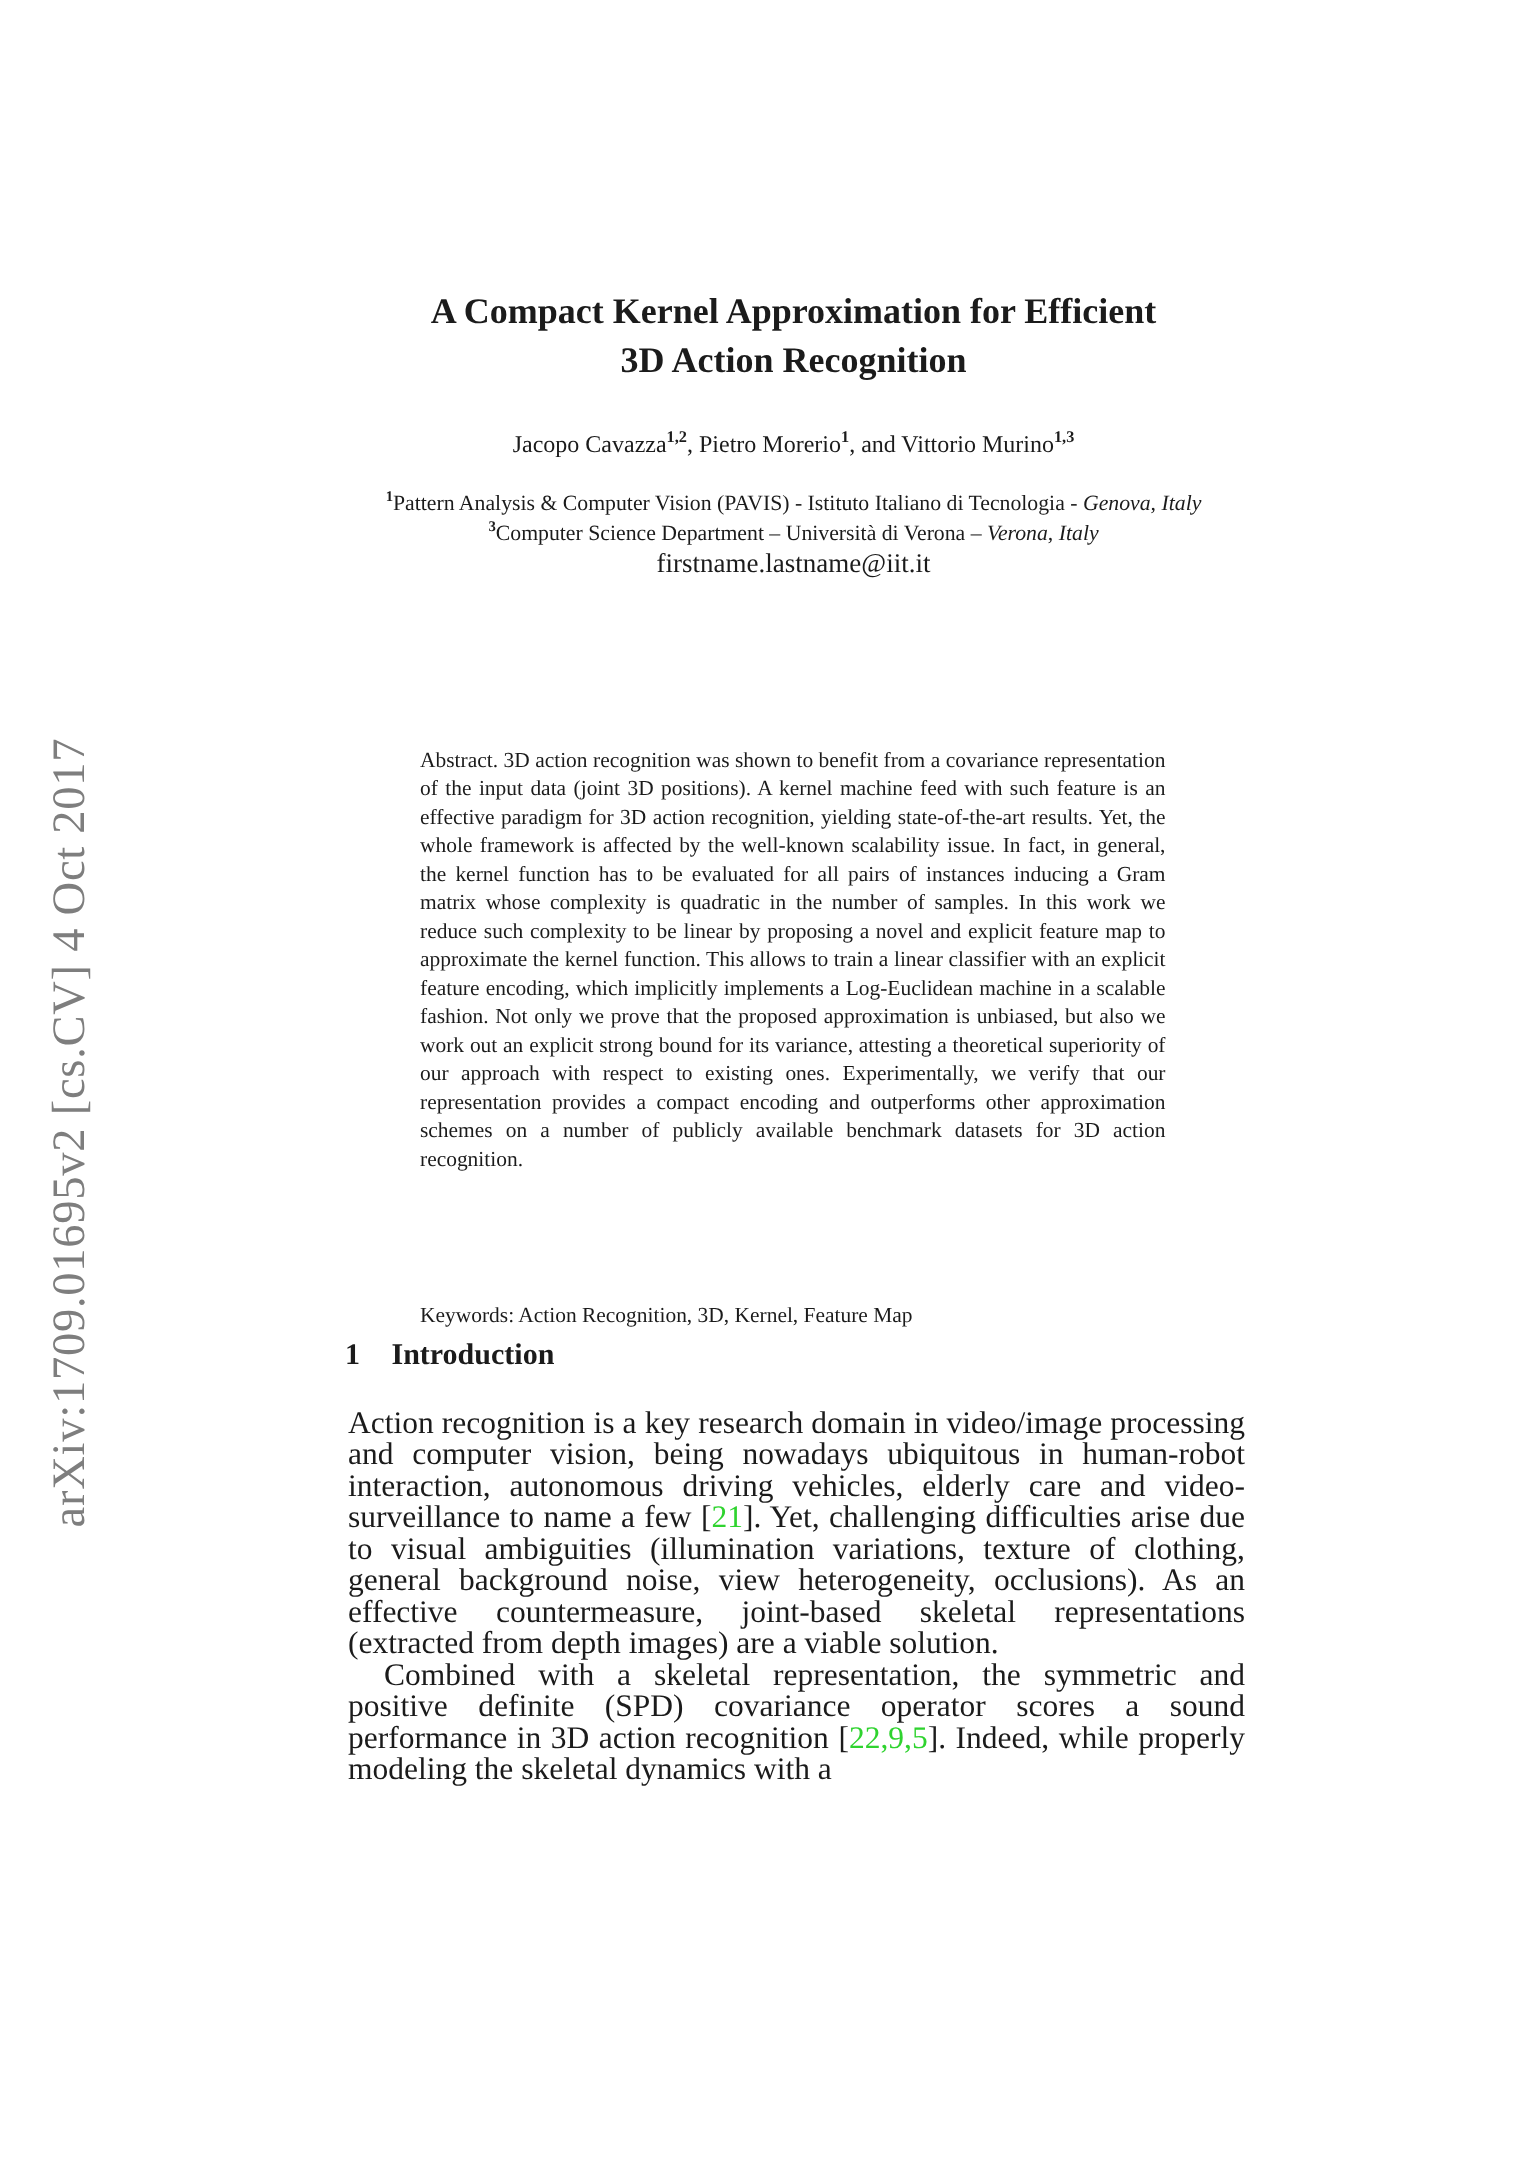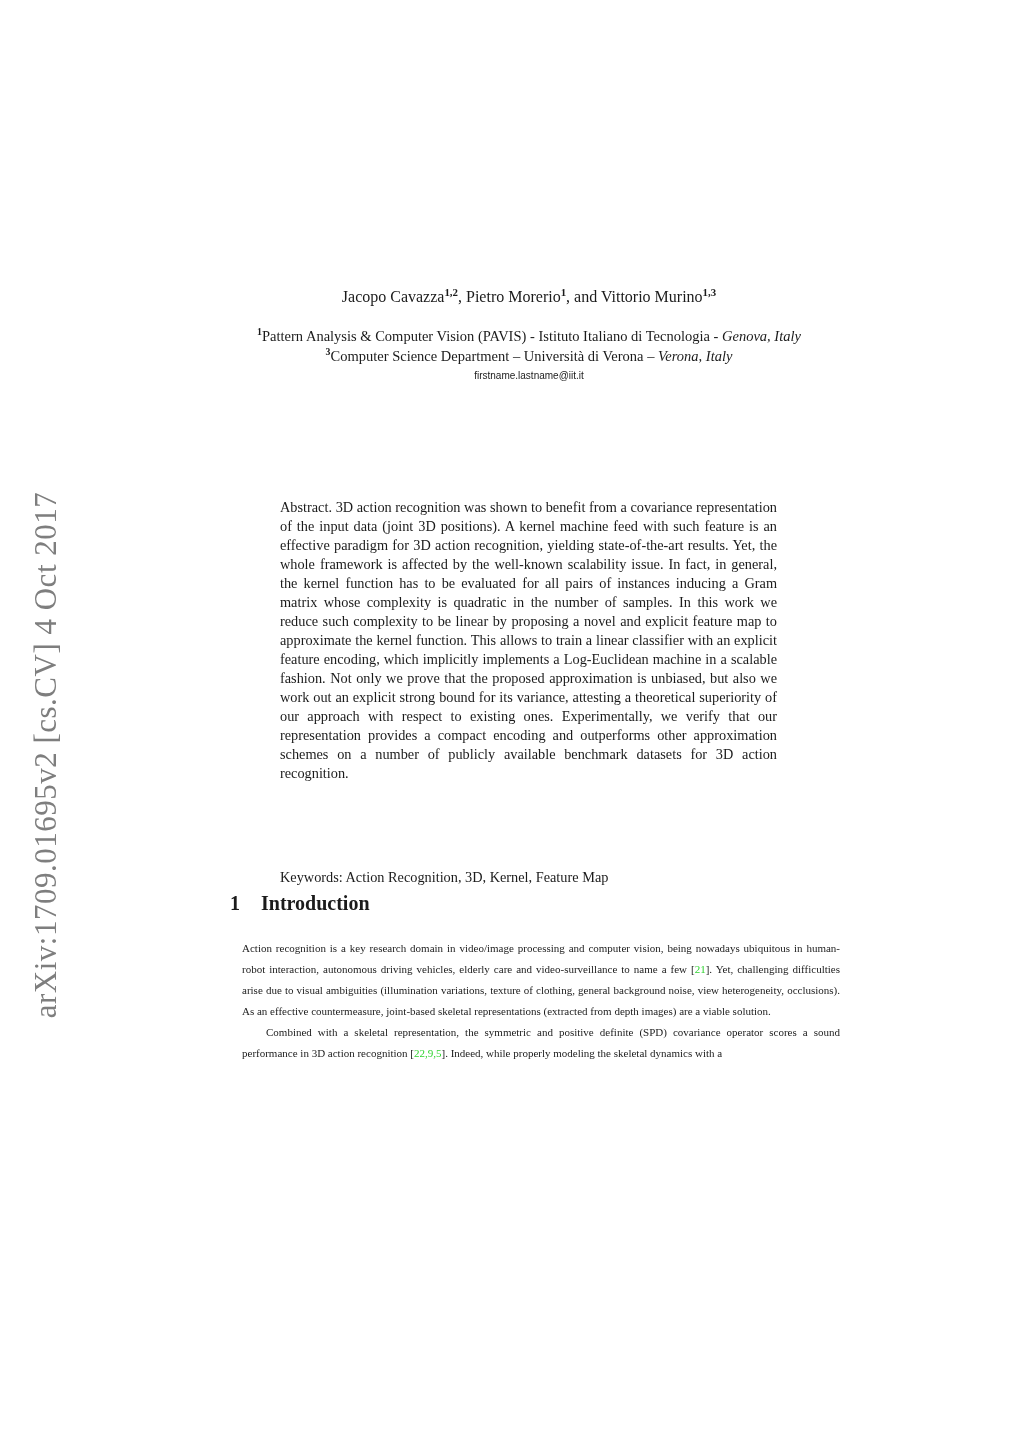--- a/index.html
+++ b/index.html
@@ -56,22 +56,22 @@
   }
   .affiliations {
     position: absolute;
     top: 327px;
     width: 100%;
     text-align: center;
     font-size: 14.5px;
     line-height: 19.5px;
   }
   .email-line {
-    font-family: Liberation Sans, sans-serif;
-    font-size: 10px;
+    font-family: Liberation Serif, serif;
+    font-size: 18px;
   }
   .abstract-block {
     position: absolute;
     top: 498px;
     left: 50px;
     width: 497px;
     text-align: justify;
     font-size: 14.3px;
     line-height: 19px;
   }
@@ -87,42 +87,46 @@
     position: absolute;
     top: 892px;
     left: 0;
     font-weight: bold;
     font-size: 20px;
   }
   .section-heading .sec-title { margin-left: 21px; }
   .body-text {
     position: absolute;
     top: 938px;
-    left: 12px;
+    left: 2px;
     width: 598px;
     text-align: justify;
-    font-size: 11px;
+    font-size: 21px;
     line-height: 21px;
   }
   .para-indent { text-indent: 24px; }
   
   .b   { font-weight: normal; }
   .i   { font-style: italic; }
   .sup { vertical-align: super; font-size: 68%; font-weight: bold; line-height: 0; }
   .cite { color: var(--cite-green); }
 </style>
 </head>
 <body>
 
 <div class="page">
 
   <div class="arxiv-watermark">arXiv:1709.01695v2  [cs.CV]  4 Oct 2017</div>
 
   <div class="content">
 
+    <div class="title-block">
+      <div>A Compact Kernel Approximation for Efficient</div>
+      <div>3D Action Recognition</div>
+    </div>
 
     <div class="authors-line"><span>Jacopo Cavazza</span><span class="sup">1,2</span><span>, Pietro Morerio</span><span class="sup">1</span><span>, and Vittorio Murino</span><span class="sup">1,3</span></div>
 
     <div class="affiliations">
       <div><span class="sup">1</span><span>Pattern Analysis &amp; Computer Vision (PAVIS) - Istituto Italiano di Tecnologia - </span><span class="i">Genova, Italy</span></div>
       <div><span class="sup">3</span><span>Computer Science Department – Università di Verona – </span><span class="i">Verona, Italy</span></div>
       <div class="email-line">firstname.lastname@iit.it</div>
     </div>
 
     <div class="abstract-block"><span class="b">Abstract.</span><span> 3D action recognition was shown to benefit from a covariance representation of the input data (joint 3D positions). A kernel machine feed with such feature is an effective paradigm for 3D action recognition, yielding state-of-the-art results. Yet, the whole framework is affected by the well-known scalability issue. In fact, in general, the kernel function has to be evaluated for all pairs of instances inducing a Gram matrix whose complexity is quadratic in the number of samples. In this work we reduce such complexity to be linear by proposing a novel and explicit feature map to approximate the kernel function. This allows to train a linear classifier with an explicit feature encoding, which implicitly implements a Log-Euclidean machine in a scalable fashion. Not only we prove that the proposed approximation is unbiased, but also we work out an explicit strong bound for its variance, attesting a theoretical superiority of our approach with respect to existing ones. Experimentally, we verify that our representation provides a compact encoding and outperforms other approximation schemes on a number of publicly available benchmark datasets for 3D action recognition.</span></div>

